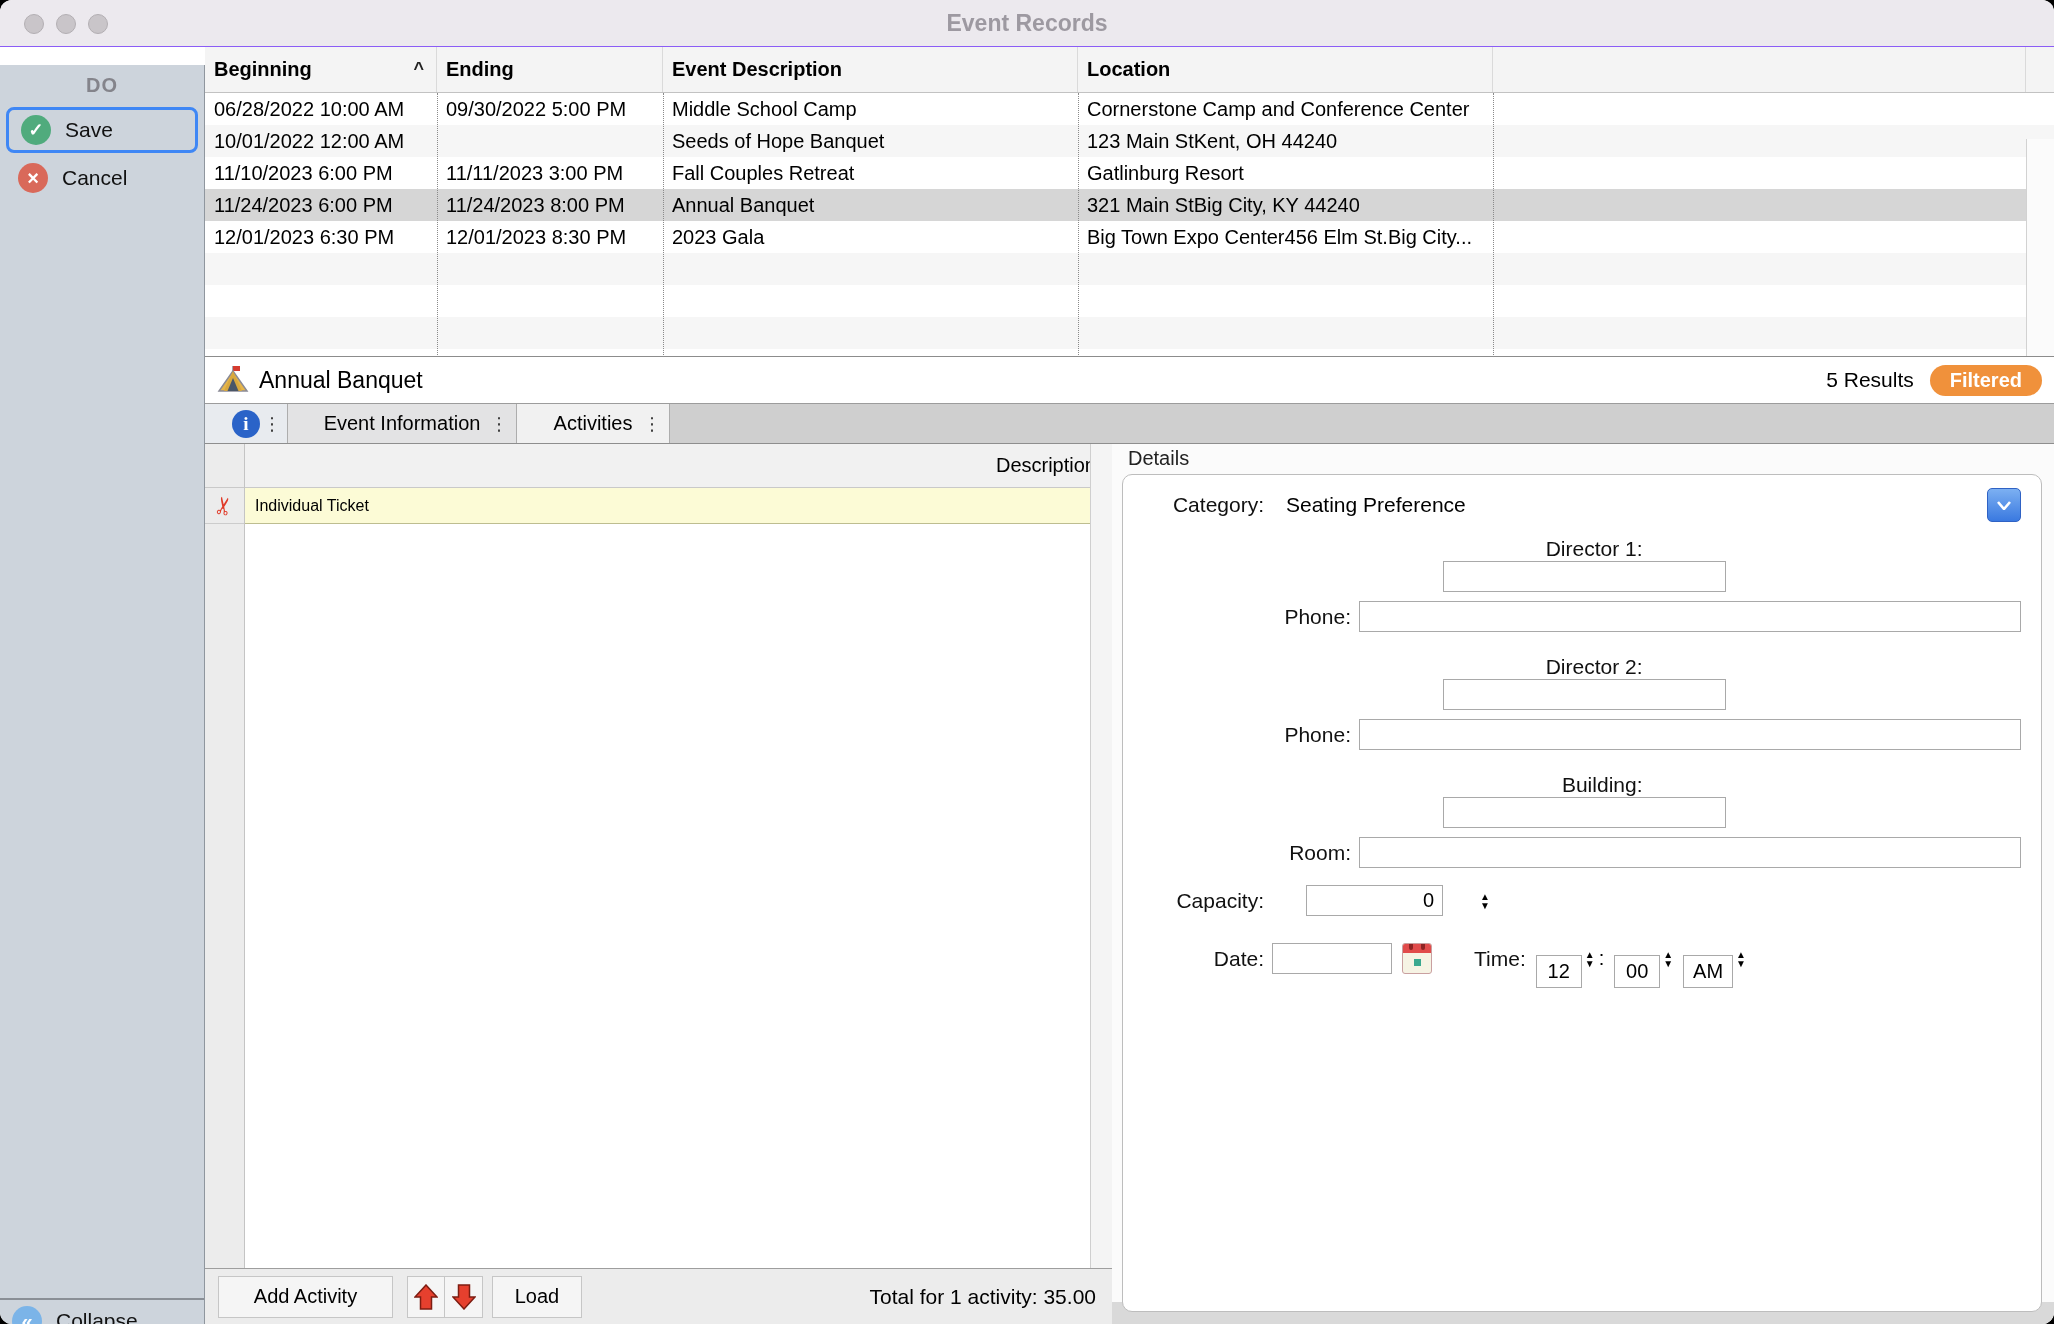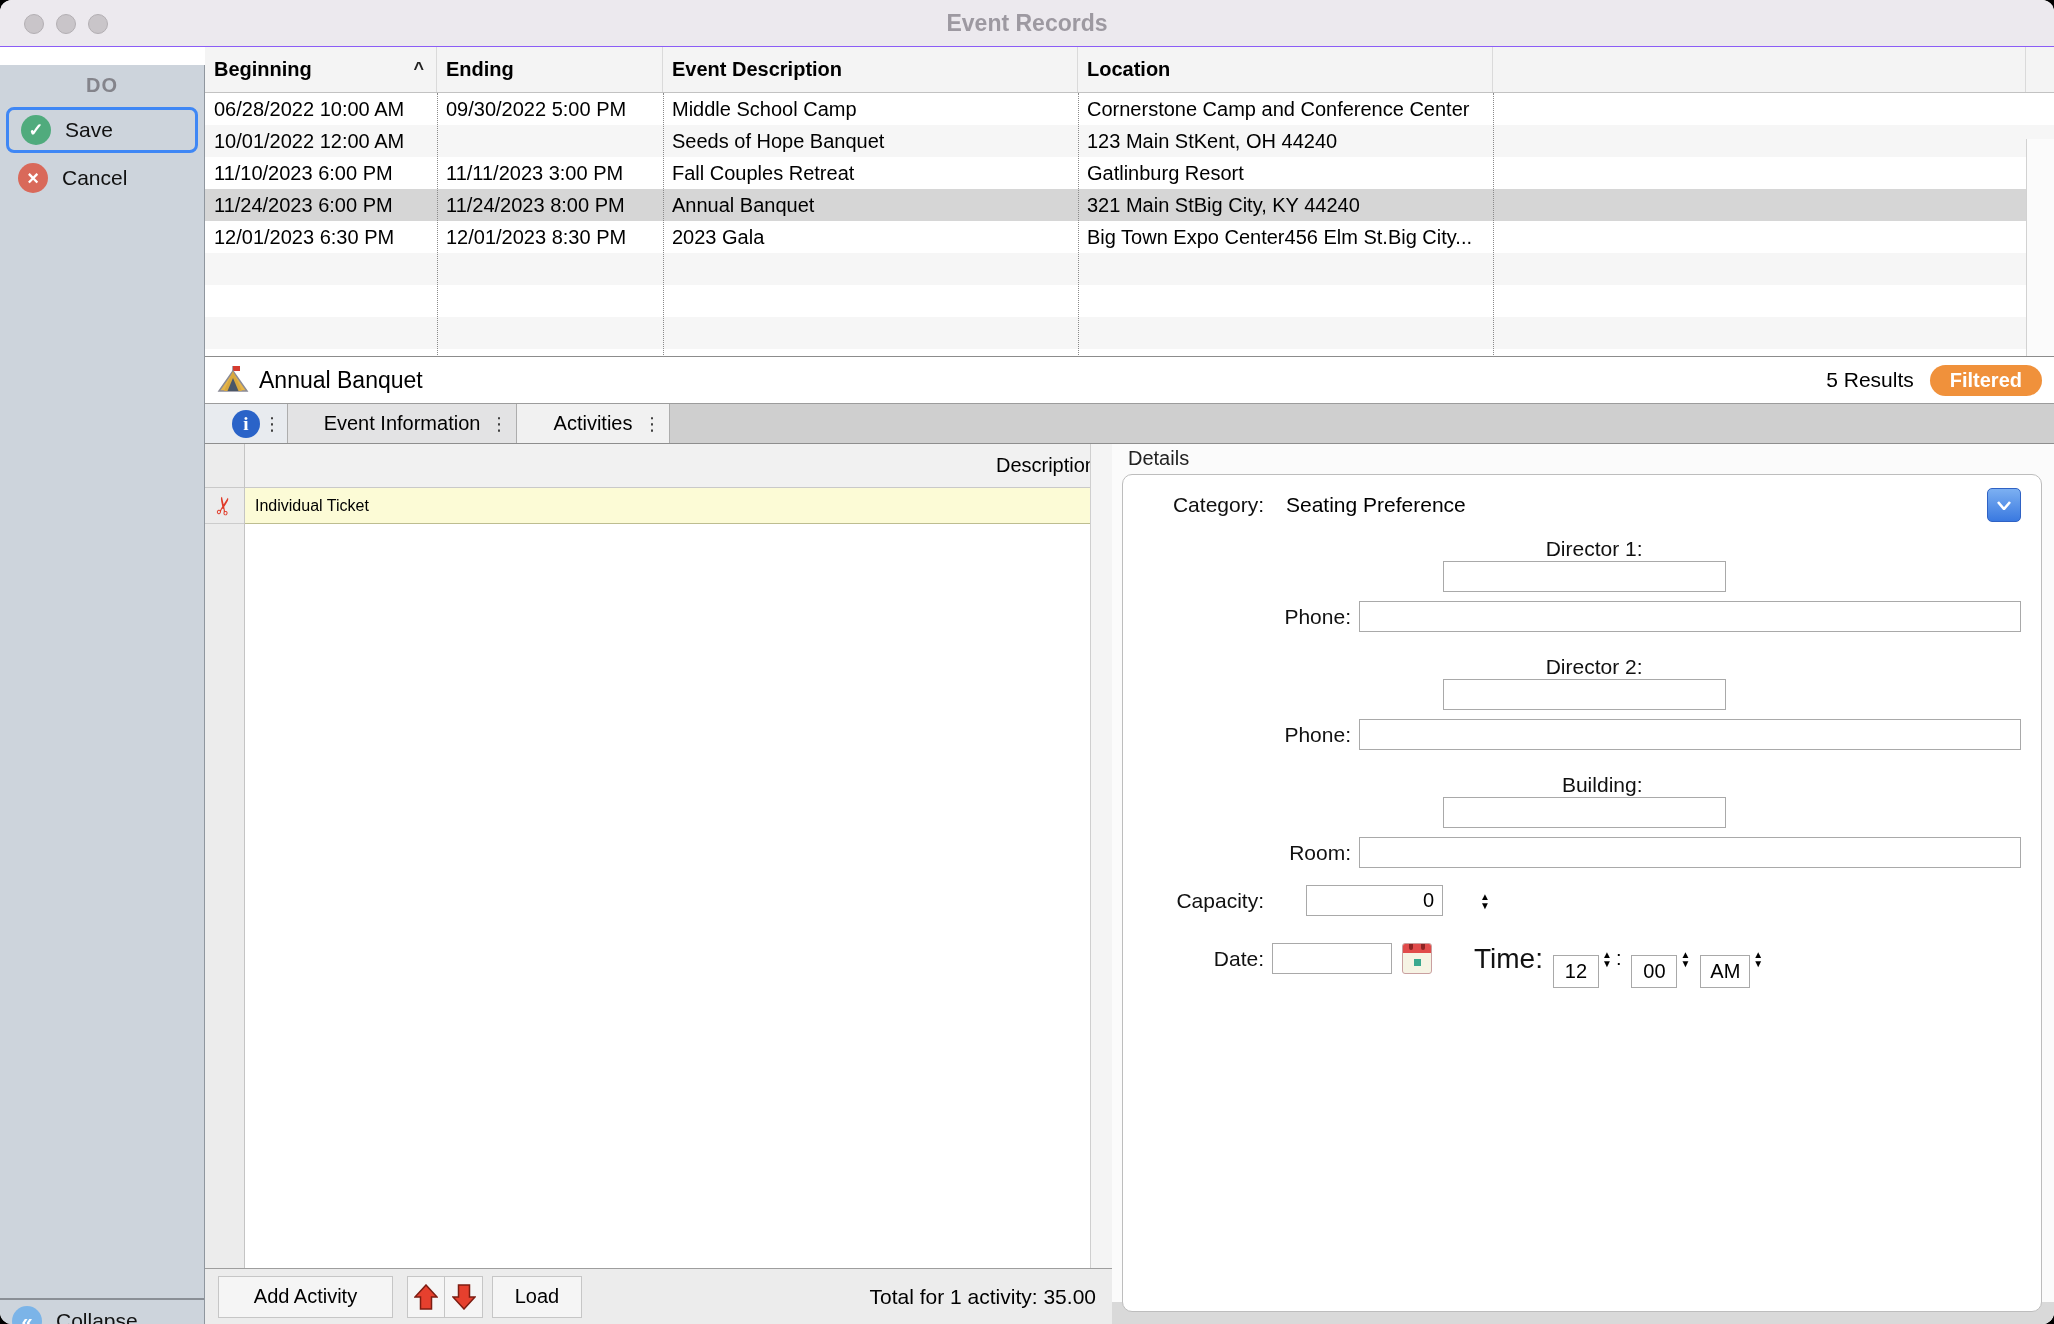--- a/index.html
+++ b/index.html
@@ -90,21 +90,21 @@
   #category-dd { margin-left:auto; width:34px; height:34px; border-radius:5px; border:1px solid #2f62c4; background:linear-gradient(#7cb0f2,#3a79e0); display:flex; align-items:center; justify-content:center; }
   .mb8 { margin-bottom:9px;flex-direction:column; } .mb22 { margin-bottom:23px; } .mb16 { margin-bottom:17px; } .mb12 { margin-bottom:13px;gap:34px; }
   #capacity-input { width:137px; text-align:right; margin-left:8px; }
   .spinner { display:inline-flex; flex-direction:column; margin-left:3px; line-height:9px; font-size:10px; color:#000; }
   #date-input { width:120px; margin-left:8px; }
   #calendar-icon { width:30px; height:31px; margin-left:10px; border:1px solid #c9a0a0; border-radius:3px; background:#f6f3e4; position:relative; overflow:hidden; }
   #calendar-icon .cal-top { position:absolute; top:0; left:0; right:0; height:9px; background:#e14b4b; }
   #calendar-icon .peg { position:absolute; top:-2px; width:4px; height:8px; background:#8e2323; border-radius:2px; }
   #calendar-icon .p1 { left:6px; } #calendar-icon .p2 { right:6px; }
   #calendar-icon .cal-dot { position:absolute; left:11px; top:15px; width:7px; height:7px; background:#3aa88f; }
-  #time-label { margin-left:42px; font-size:28px; color:#111; }
+  #time-label { margin-left:42px; font-size:21px; color:#111; }
   .time-box { width:46px; height:33px; text-align:center; margin-left:10px;margin-top:26px; }
   #meridiem-input { width:50px; }
   #time-colon { font-size:20px; margin-left:4px; }
 </style>
 </head>
 <body>
 
 <div id="window">
 
   <div id="titlebar">

